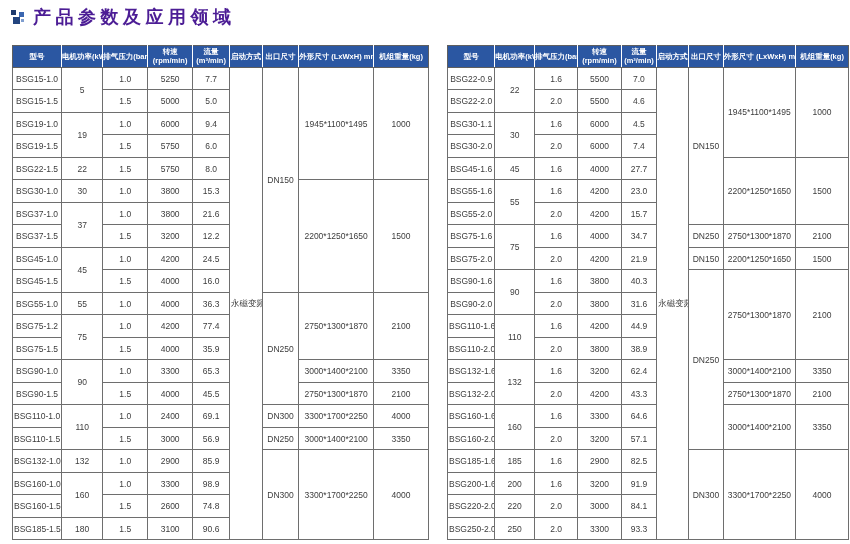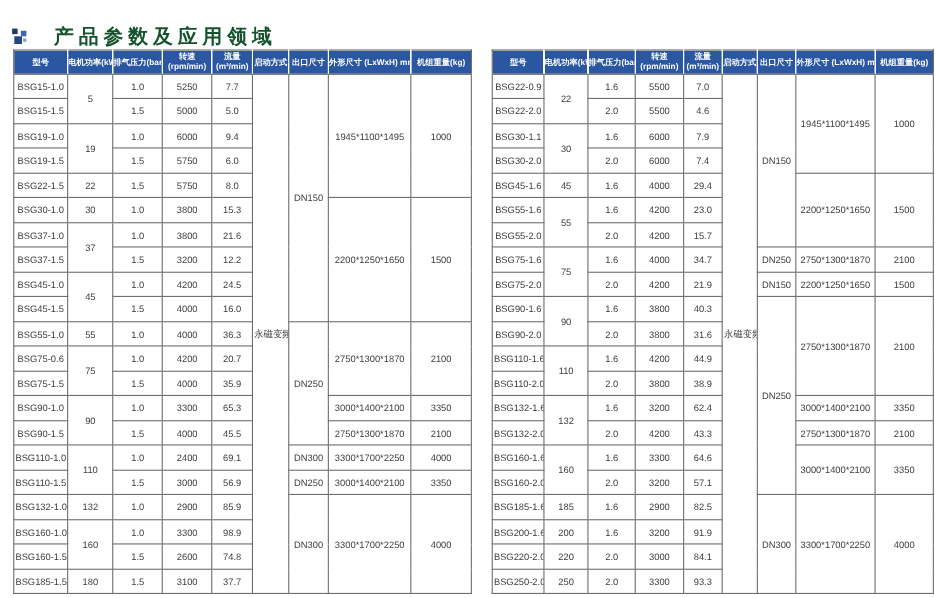--- a/index.html
+++ b/index.html
@@ -10,21 +10,21 @@
     overflow:hidden;
   }
   .title-row { position:absolute; top:6px; left:10px; display:flex; align-items:center; }
   .pixel-icon { width:15px; height:15px; position:relative; margin-right:8px; margin-top:1px; }
   .pixel-icon i { position:absolute; display:block; }
   .pixel-icon .p1 { left:1px;  top:0;   width:5px; height:5px; background:#1e3a6d; }
   .pixel-icon .p2 { left:9px;  top:2px; width:5px; height:5px; background:#3a66b0; }
   .pixel-icon .p3 { left:3px;  top:7px; width:7px; height:7px; background:#24457f; }
   .pixel-icon .p4 { left:11px; top:9px; width:3px; height:3px; background:#7f9ecf; }
   h1.page-title {
-    margin:16px; font-size:18px; font-weight:bold; color:#14532d; letter-spacing:4.5px;
+    margin:0; font-size:18px; font-weight:bold; color:#4c1d95; letter-spacing:4.5px;
     line-height:22px; white-space:nowrap;
   }
   table.spec {
     position:absolute; top:45px; border-collapse:collapse; table-layout:fixed;
     border:1px solid #5f5f5f;
   }
   #table-0 { left:12px;  width:417px; }
   #table-1 { left:447px; width:402px; }
   table.spec th {
     background:#2b57a2; color:#ffffff; font-size:7.5px; font-weight:bold;
@@ -177,25 +177,25 @@
         <td class="c-model">BSG55-1.0</td>
         <td class="c-power">55</td>
         <td class="c-pressure">1.0</td>
         <td class="c-speed">4000</td>
         <td class="c-flow">36.3</td>
         <td class="c-outlet" rowspan="5">DN250</td>
         <td class="c-dimensions" rowspan="3">2750*1300*1870</td>
         <td class="c-weight" rowspan="3">2100</td>
       </tr>
       <tr>
-        <td class="c-model">BSG75-0.6</td>
+        <td class="c-model">BSG75-1.2</td>
         <td class="c-power" rowspan="2">75</td>
         <td class="c-pressure">1.0</td>
         <td class="c-speed">4200</td>
-        <td class="c-flow">20.7</td>
+        <td class="c-flow">77.4</td>
       </tr>
       <tr>
         <td class="c-model">BSG75-1.5</td>
         <td class="c-pressure">1.5</td>
         <td class="c-speed">4000</td>
         <td class="c-flow">35.9</td>
       </tr>
       <tr>
         <td class="c-model">BSG90-1.0</td>
         <td class="c-power" rowspan="2">90</td>
@@ -253,21 +253,21 @@
         <td class="c-model">BSG160-1.5</td>
         <td class="c-pressure">1.5</td>
         <td class="c-speed">2600</td>
         <td class="c-flow">74.8</td>
       </tr>
       <tr>
         <td class="c-model">BSG185-1.5</td>
         <td class="c-power">180</td>
         <td class="c-pressure">1.5</td>
         <td class="c-speed">3100</td>
-        <td class="c-flow">37.7</td>
+        <td class="c-flow">90.6</td>
       </tr>
     </tbody>
   </table>
 <table class="spec" id="table-1">
     <colgroup>
       <col style="width: 11.8%;">
       <col style="width: 9.9%;">
       <col style="width: 10.8%;">
       <col style="width: 10.8%;">
       <col style="width: 8.9%;">
@@ -325,34 +325,34 @@
         <td class="c-model">BSG22-2.0</td>
         <td class="c-pressure">2.0</td>
         <td class="c-speed">5500</td>
         <td class="c-flow">4.6</td>
       </tr>
       <tr>
         <td class="c-model">BSG30-1.1</td>
         <td class="c-power" rowspan="2">30</td>
         <td class="c-pressure">1.6</td>
         <td class="c-speed">6000</td>
-        <td class="c-flow">7.9</td>
+        <td class="c-flow">4.5</td>
       </tr>
       <tr>
         <td class="c-model">BSG30-2.0</td>
         <td class="c-pressure">2.0</td>
         <td class="c-speed">6000</td>
         <td class="c-flow">7.4</td>
       </tr>
       <tr>
         <td class="c-model">BSG45-1.6</td>
         <td class="c-power">45</td>
         <td class="c-pressure">1.6</td>
         <td class="c-speed">4000</td>
-        <td class="c-flow">29.4</td>
+        <td class="c-flow">27.7</td>
         <td class="c-dimensions" rowspan="3">2200*1250*1650</td>
         <td class="c-weight" rowspan="3">1500</td>
       </tr>
       <tr>
         <td class="c-model">BSG55-1.6</td>
         <td class="c-power" rowspan="2">55</td>
         <td class="c-pressure">1.6</td>
         <td class="c-speed">4200</td>
         <td class="c-flow">23.0</td>
       </tr>

